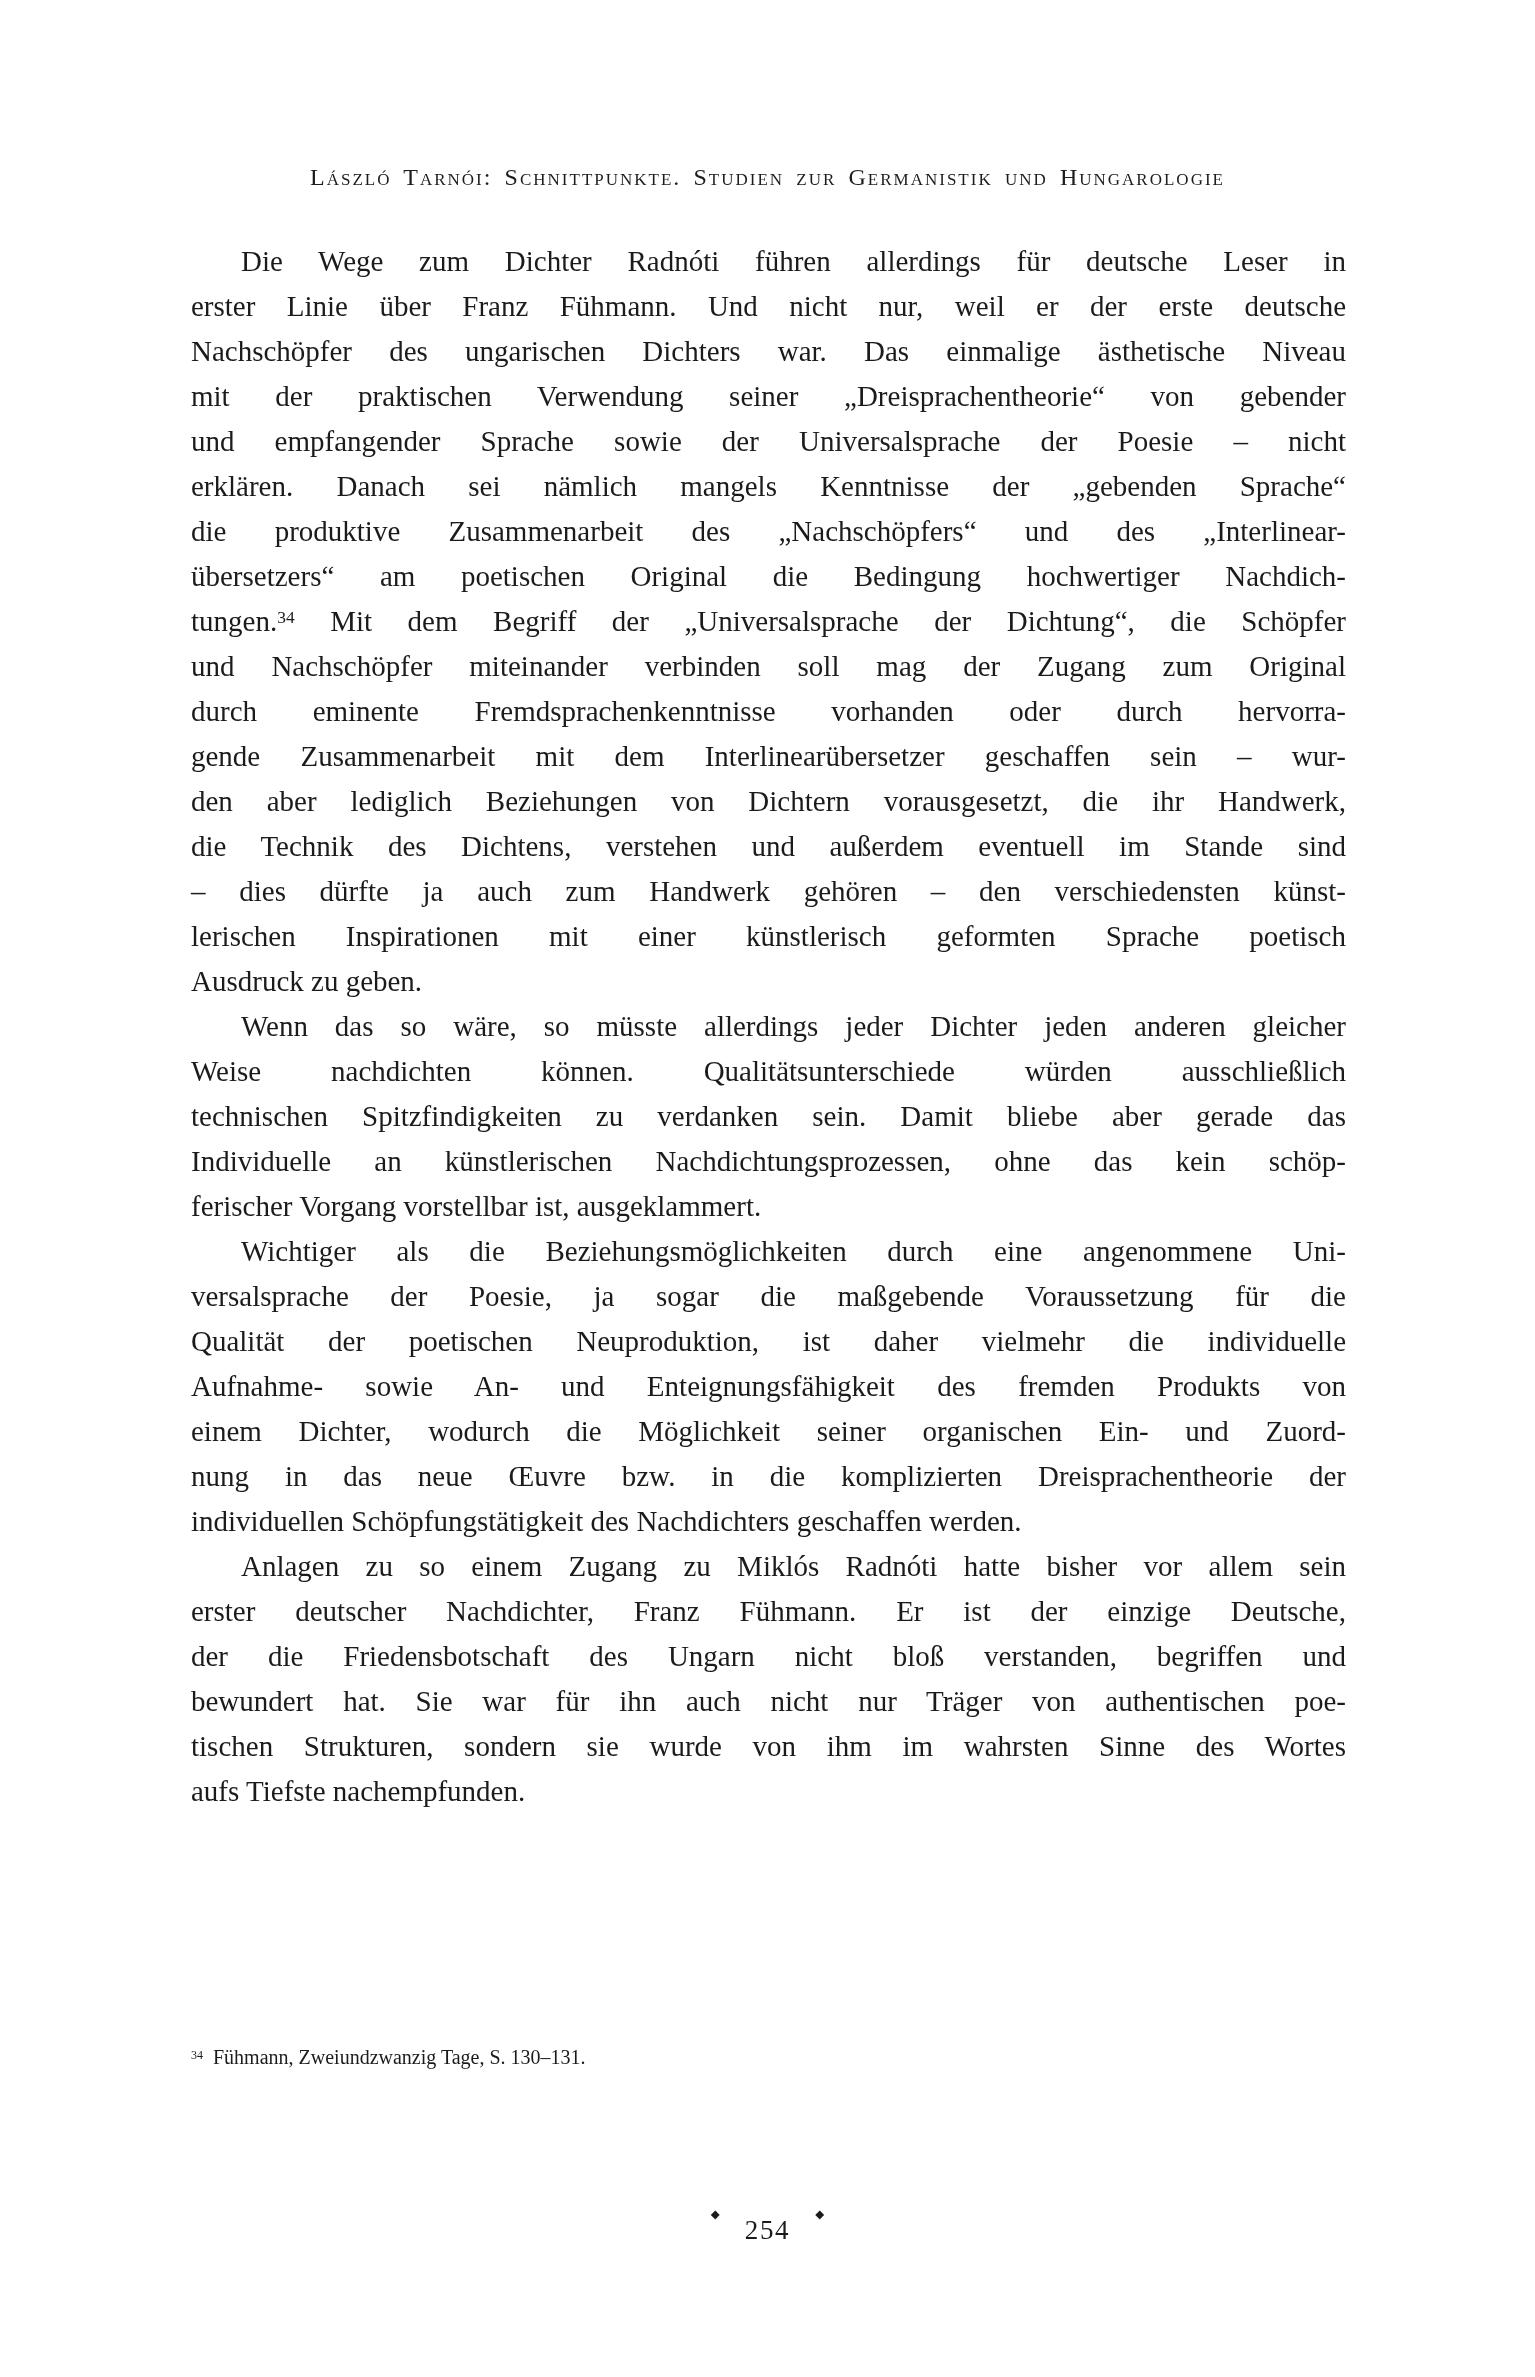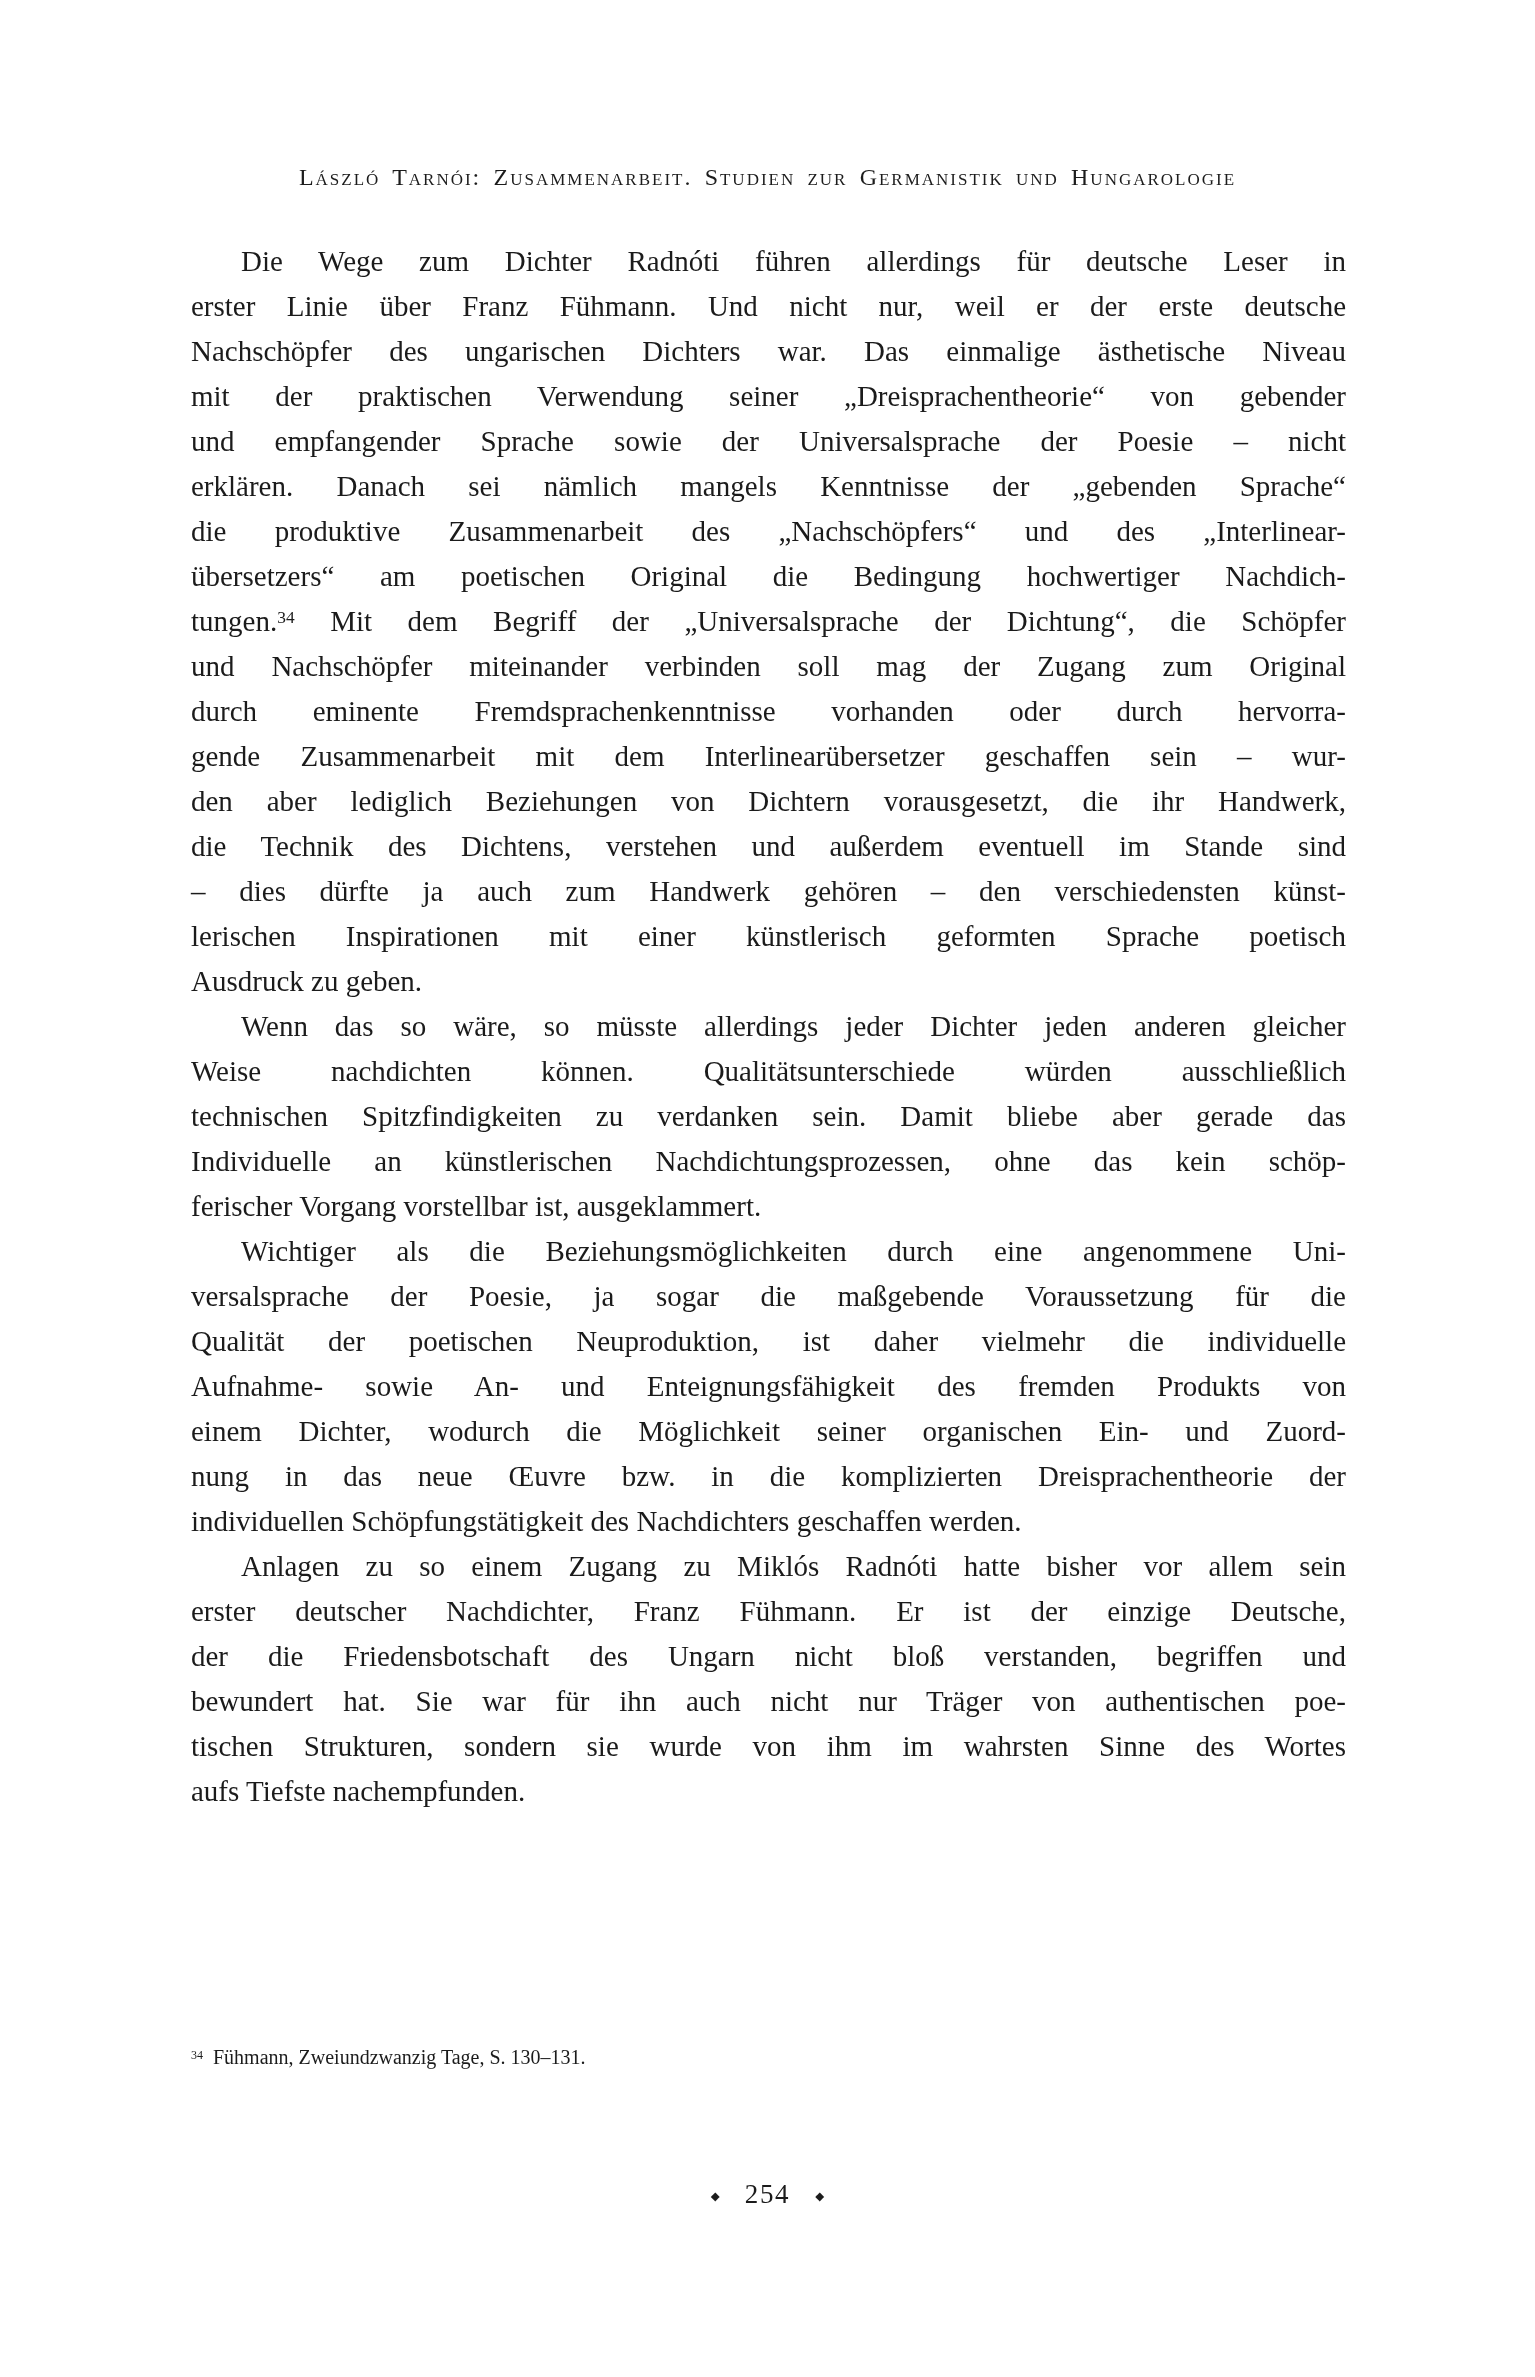--- a/index.html
+++ b/index.html
@@ -77,33 +77,34 @@
     width: 100%;
     display: flex;
     justify-content: center;
     align-items: center;
     gap: 25px;
   }
   .page-footer .pagenum {
     font-size: 27px;
     letter-spacing: 1.7px;
     color: #1b1b1b;
+    margin-top: 36px;
   }
   .page-footer .diamond {
     font-size: 11.7px;
     color: #1b1b1b;
     transform: translateY(0.8px);
   }
 </style>
 </head>
 <body>
 
 <div class="page">
 
-  <div class="running-head">László Tarnói: Zusammenarbeit. Studien zur Germanistik und Hungarologie</div>
+  <div class="running-head">László Tarnói: Schnittpunkte. Studien zur Germanistik und Hungarologie</div>
 
   <div class="body-text">
       <div class="paragraph">
         <div class="line first">Die Wege zum Dichter Radnóti führen allerdings für deutsche Leser in</div>
         <div class="line">erster Linie über Franz Fühmann. Und nicht nur, weil er der erste deutsche</div>
         <div class="line">Nachschöpfer des ungarischen Dichters war. Das einmalige ästhetische Niveau</div>
         <div class="line">mit der praktischen Verwendung seiner „Dreisprachentheorie“ von gebender</div>
         <div class="line">und empfangender Sprache sowie der Universalsprache der Poesie – nicht</div>
         <div class="line">erklären. Danach sei nämlich mangels Kenntnisse der „gebenden Sprache“</div>
         <div class="line">die produktive Zusammenarbeit des „Nachschöpfers“ und des „Interlinear-</div>

